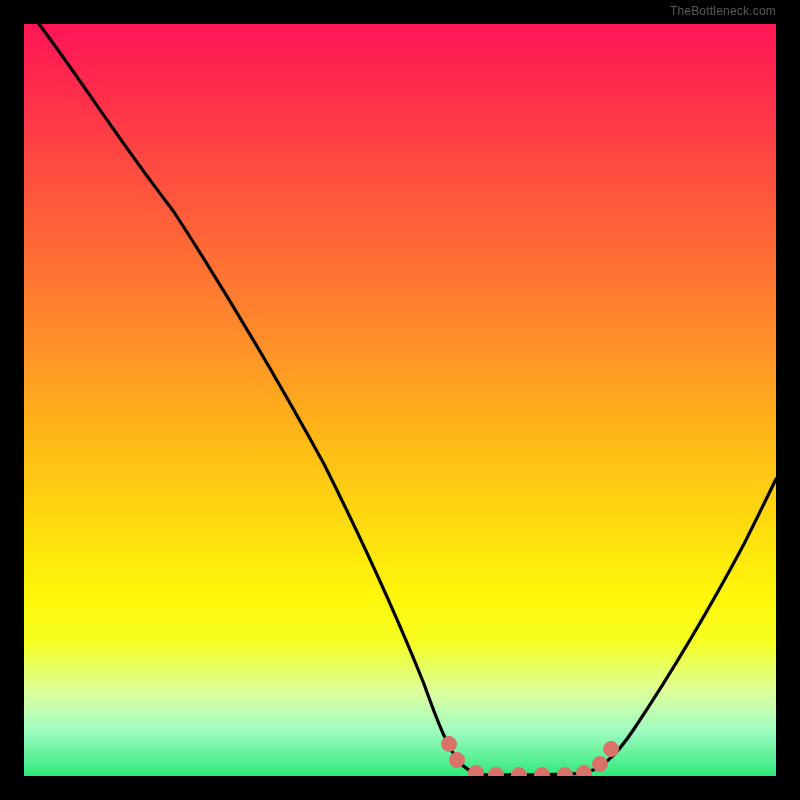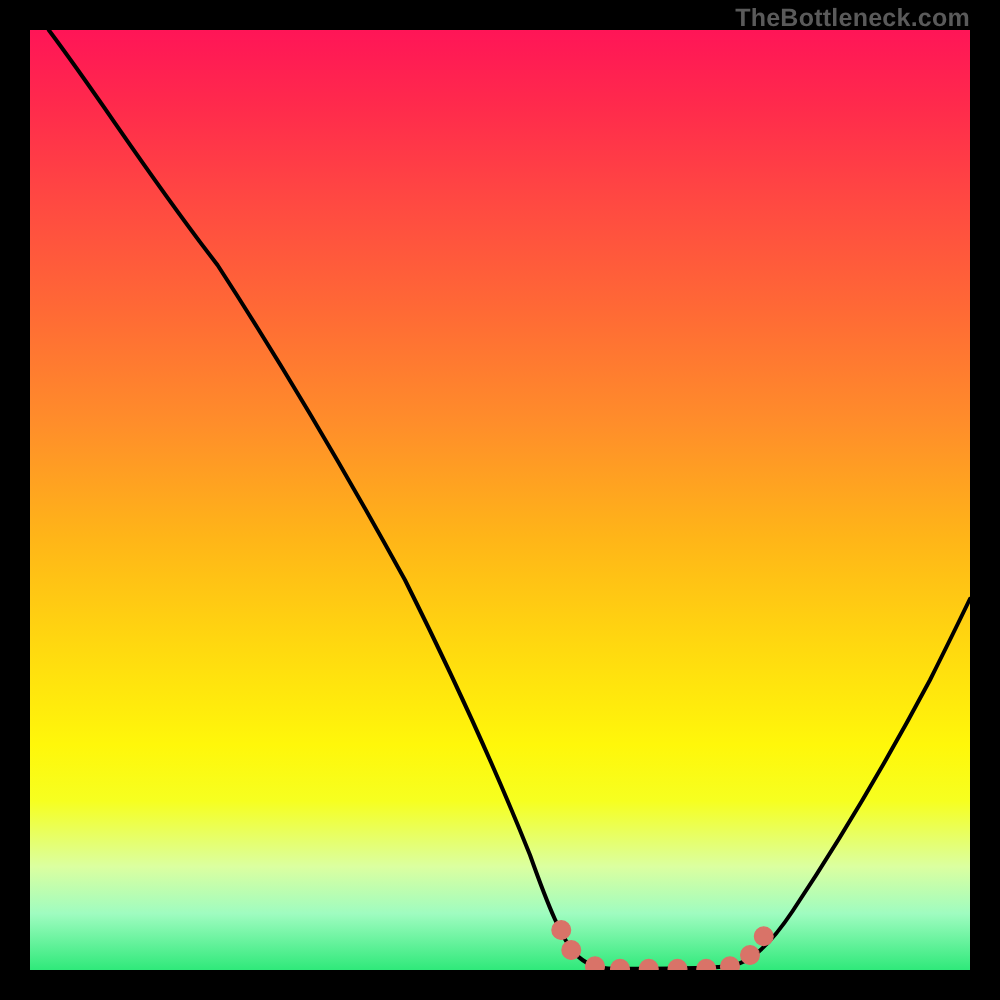--- a/index.html
+++ b/index.html
@@ -34,22 +34,22 @@
       #dbffa0 89%,
       #9ffcc0 94%,
       #2fe97a 100%
     );
   }
   .watermark {
     position: absolute;
     top: 4px;
     right: 24px;
     font-family: Arial, Helvetica, sans-serif;
-    font-size: 20px;
-    font-weight: 700;
+    font-size: 12px;
+    font-weight: 400;
     color: #5a5a5a;
     letter-spacing: 0.2px;
   }
   svg.curve {
     position: absolute;
     inset: 0;
   }
 </style>
 </head>
 <body>

